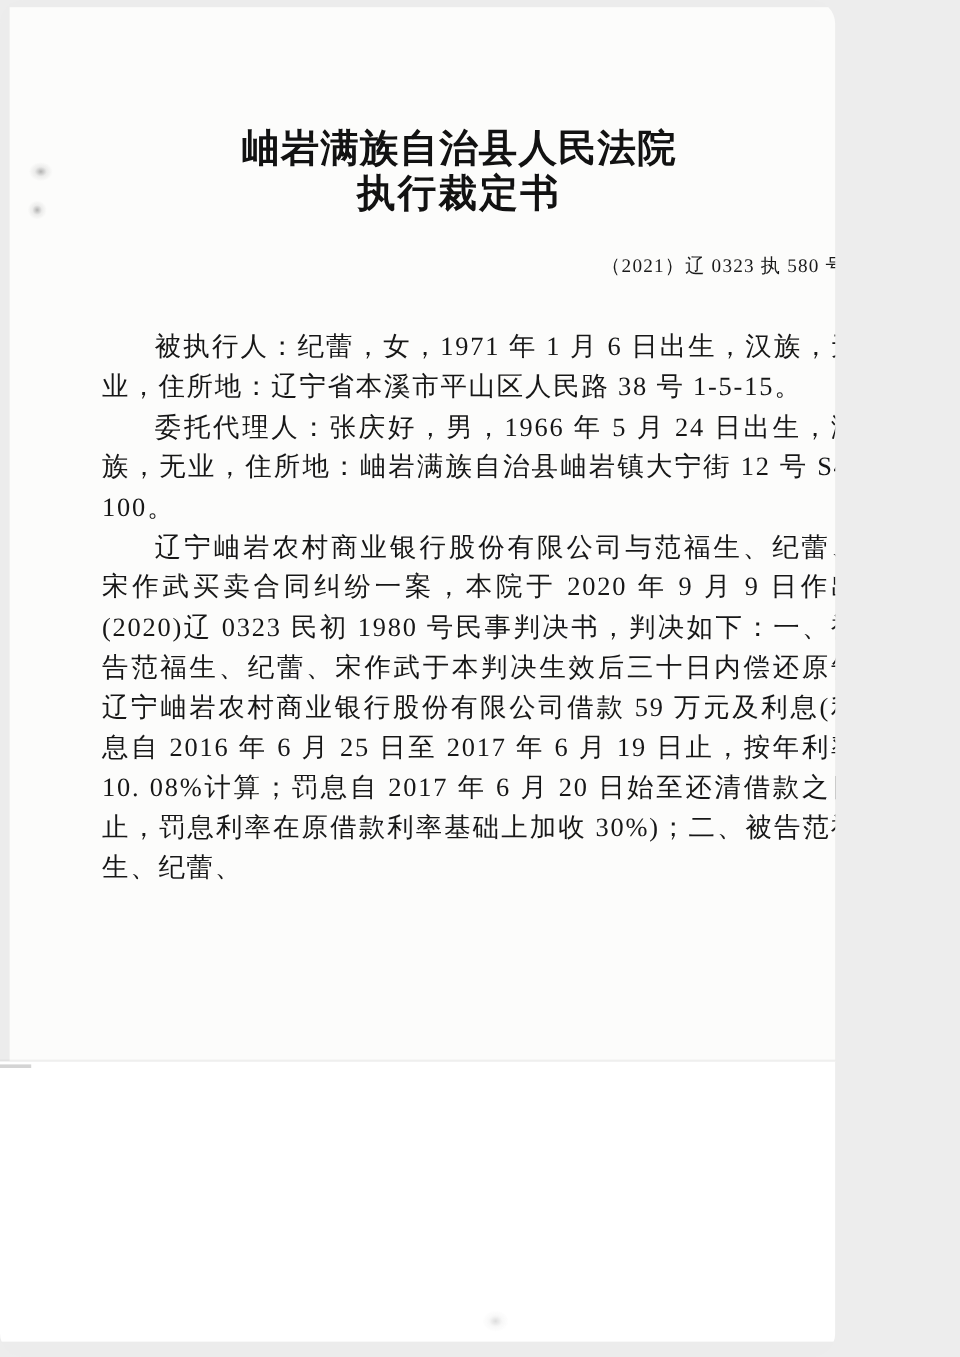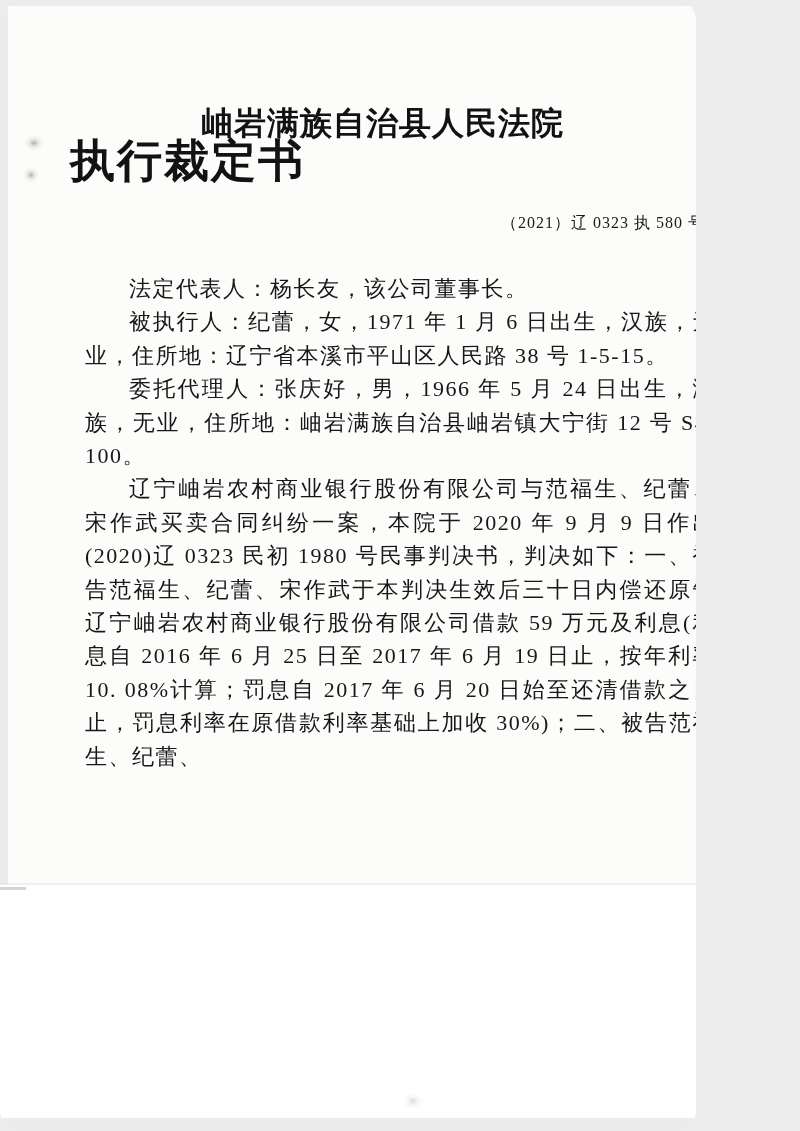--- a/index.html
+++ b/index.html
@@ -80,23 +80,24 @@
     line-height: 40px;
     letter-spacing: 1px;
     color: #121212;
     white-space: nowrap;
   }
   .doc-type {
     position: absolute;
     left: 70px;
     top: 141px;
     width: 625px;
+    text-align: center;
     font-family: "Liberation Sans", "DejaVu Sans", sans-serif;
     font-weight: bold;
-    font-size: 45px;
+    font-size: 32px;
     line-height: 40px;
     letter-spacing: 2px;
     color: #121212;
     white-space: nowrap;
   }
   .case-number {
     position: absolute;
     right: 95px;
     top: 209px;
     font-size: 16px;
@@ -133,19 +134,18 @@
   <div class="smudge s1"></div>
   <div class="smudge s2"></div>
   <div class="smudge s3"></div>
 
   <div class="content">
     <div class="court-name">岫岩满族自治县人民法院</div>
     <div class="doc-type">执行裁定书</div>
     <div class="case-number">（2021）辽 0323 执 580 号</div>
 
     <div class="body">
-      <p>法定代表人：杨长友，该公司董事长。</p>
       <p>被执行人：纪蕾，女，1971 年 1 月 6 日出生，汉族，无业，住所地：辽宁省本溪市平山区人民路 38 号 1-5-15。</p>
       <p>委托代理人：张庆好，男，1966 年 5 月 24 日出生，满族，无业，住所地：岫岩满族自治县岫岩镇大宁街 12 号 S4-100。</p>
       <p>辽宁岫岩农村商业银行股份有限公司与范福生、纪蕾、宋作武买卖合同纠纷一案，本院于 2020 年 9 月 9 日作出(2020)辽 0323 民初 1980 号民事判决书，判决如下：一、被告范福生、纪蕾、宋作武于本判决生效后三十日内偿还原告辽宁岫岩农村商业银行股份有限公司借款 59 万元及利息(利息自 2016 年 6 月 25 日至 2017 年 6 月 19 日止，按年利率 10. 08%计算；罚息自 2017 年 6 月 20 日始至还清借款之日止，罚息利率在原借款利率基础上加收 30%)；二、被告范福生、纪蕾、</p>
     </div>
   </div>
 </div>
 
 </body></html>

